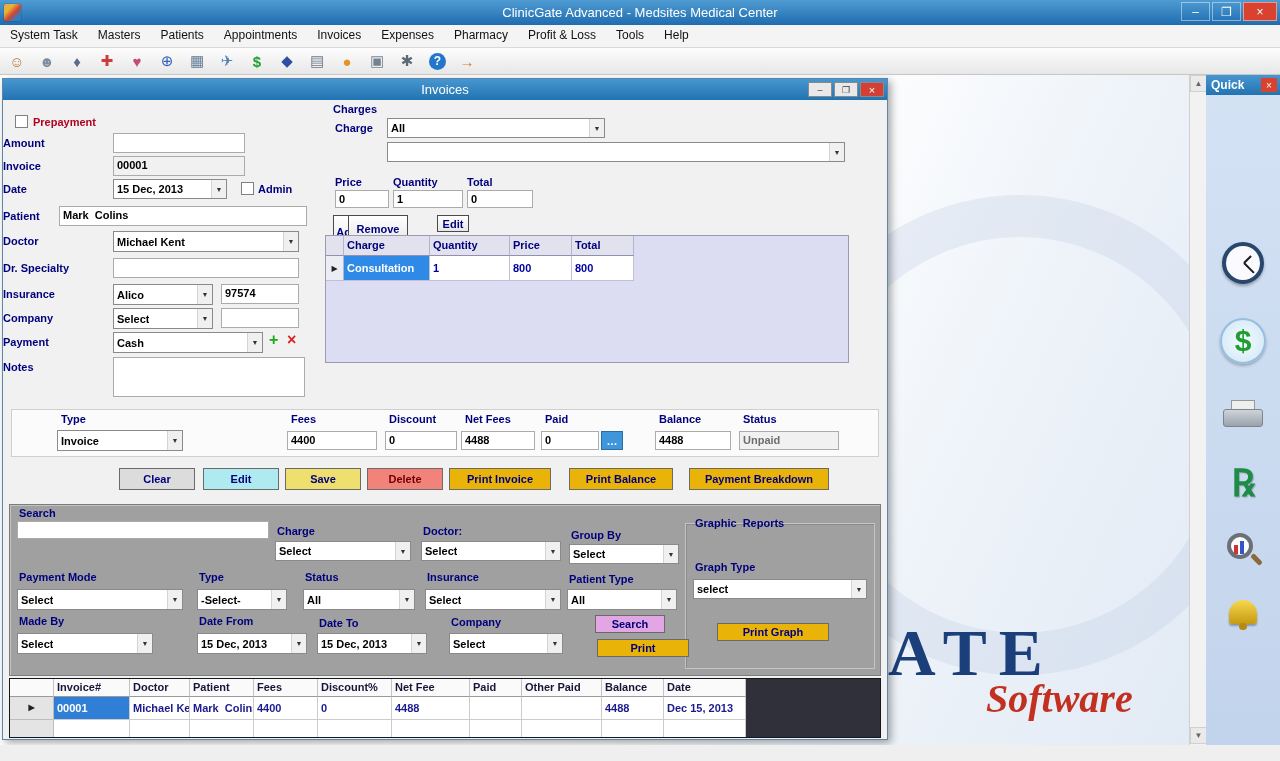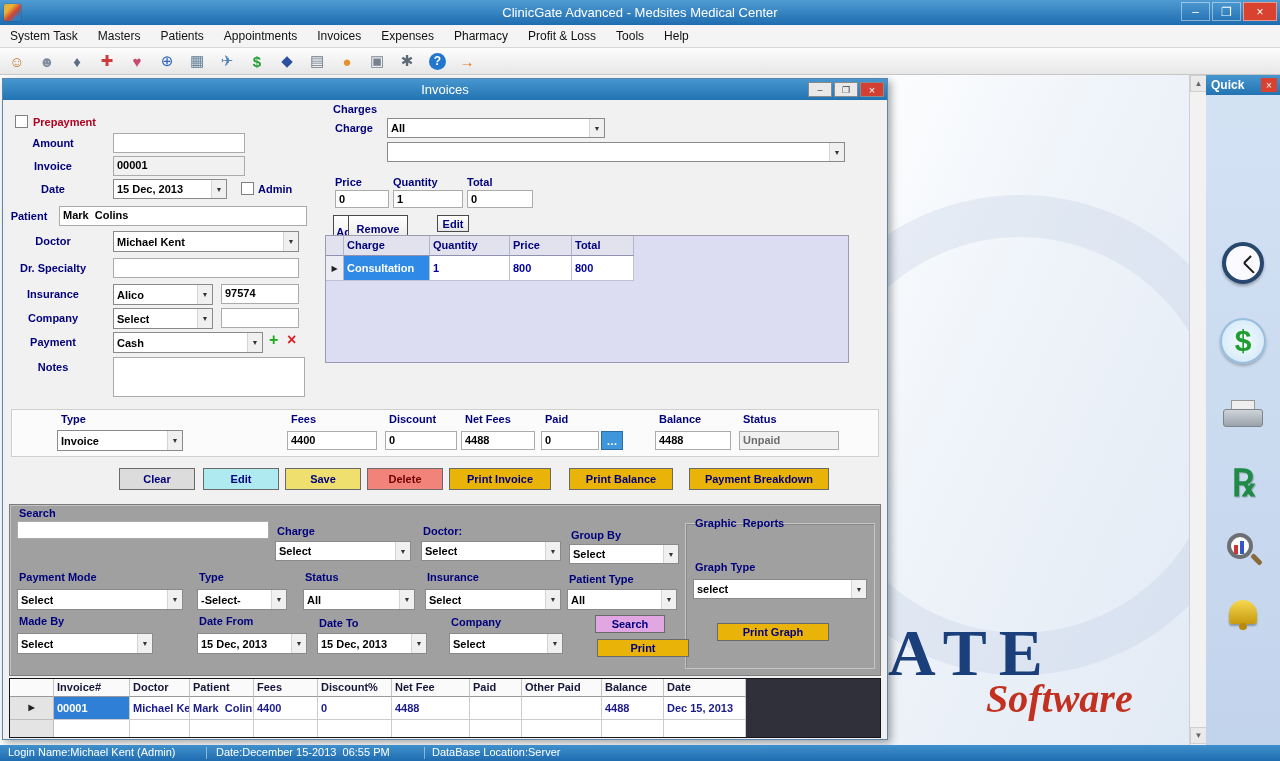--- a/index.html
+++ b/index.html
@@ -6,38 +6,38 @@
 html,body{width:1280px;height:761px;overflow:hidden}
 body{font-family:"Liberation Sans",sans-serif;background:#dcdcdc}
 #app{position:relative;width:1280px;height:761px;overflow:hidden;background:#efefef}
 
 #titlebar{position:absolute;left:0;top:0;width:1280px;height:25px;background:linear-gradient(#4f9cd3,#1f6cb0);display:flex;align-items:center}
 #appicon{width:17px;height:17px;margin-left:4px;border-radius:2px;background:linear-gradient(135deg,#e8b23a 30%,#cf4433 55%,#2d7fc4 80%);box-shadow:0 0 1px #000}
 #apptitle{position:absolute;left:0;right:0;text-align:center;color:#fff;font-size:13px;white-space:pre}
 .cap{width:29px;height:19px;display:flex;align-items:center;justify-content:center;color:#fff;font-size:12px;margin-left:2px;border:1px solid rgba(255,255,255,.45)}
 #cap-close{background:#d9422f;width:34px}
 #caps{position:absolute;right:3px;top:2px;display:flex}
-#menubar{position:absolute;left:0;top:25px;width:1280px;height:23px;background:#f4f4f4;border-bottom:1px solid #d8d8d8;display:flex;align-items:center}
+#menubar{position:absolute;left:0;top:25px;width:1280px;height:23px;background:#f4f4f4;border-bottom:1px solid #d8d8d8;display:flex;align-items:flex-end}
 .mitem{font-size:12px;color:#111;padding:0 10px;line-height:23px;white-space:pre}
 #toolbar{position:absolute;left:0;top:48px;width:1280px;height:27px;background:linear-gradient(#fdfdfd,#e7e7e7);border-bottom:1px solid #c6c6c6;display:flex;align-items:center;padding-left:6px}
 .tico{width:22px;height:22px;margin-right:8px;display:flex;align-items:center;justify-content:center;font-size:15px;cursor:default}
 .tico-help{background:#2277cc;color:#fff;border-radius:50%;font-weight:bold;font-size:12px;width:17px;height:17px;margin:0 10px 0 3px}
 
 #mdi{position:absolute;left:0;top:75px;width:1280px;height:670px;background:linear-gradient(115deg,#ffffff 52%,#eef3f9 72%,#dfe8f4);overflow:hidden}
 #swirl{position:absolute;left:780px;top:120px;width:480px;height:480px;border-radius:50%;border:42px solid rgba(185,202,226,.28)}
 #logo1{position:absolute;left:888px;top:540px;font-family:"Liberation Serif",serif;font-size:66px;font-weight:bold;color:#1b3f7a;letter-spacing:12px;white-space:pre}
 #logo2{position:absolute;left:986px;top:600px;font-family:"Liberation Serif",serif;font-size:40px;font-style:italic;font-weight:bold;color:#c23020;white-space:pre}
 
 #invwin{position:absolute;left:2px;top:3px;width:886px;height:662px;background:#f1f1f1;border:1px solid #5b87ad;box-shadow:3px 3px 8px rgba(0,0,0,.35)}
 #invtitle{position:absolute;left:0;top:0;right:0;height:21px;background:linear-gradient(#4796cf,#2273b2);display:flex;align-items:center;justify-content:center;color:#fff;font-size:13px}
 #invcaps{position:absolute;right:3px;top:3px;display:flex}
 .icap{width:24px;height:15px;background:#e9e9e9;border:1px solid #8a8a8a;color:#333;font-size:9px;display:flex;align-items:center;justify-content:center;margin-left:2px}
 #icap-close{background:#d43f33;color:#fff;font-size:11px}
 .lbl{position:absolute;font-size:11px;font-weight:bold;color:#00007d;white-space:pre}
-.lblr{text-align:center}
+.lblr{text-align:left}
 .red{color:#b00020}
 .tb{position:absolute;background:#fff;border:1px solid #ababab;font-size:11px;font-weight:bold;color:#000;padding:2px 3px;white-space:pre;overflow:hidden}
 .tb-gray{background:#f1f1f1;color:#6e6e6e}
 .sel{position:absolute;background:#fff;border:1px solid #8a8a8a;font-size:11px;font-weight:bold;color:#000;display:flex;align-items:center;padding-left:3px;overflow:hidden}
 .sel .val{white-space:pre;overflow:hidden}
 .sel .arr{margin-left:auto;align-self:stretch;width:15px;display:flex;align-items:center;justify-content:center;font-size:7px;color:#333;background:#f0f0f0;border-left:1px solid #d4d4d4}
 .cb{position:absolute;width:13px;height:13px;background:#fff;border:1px solid #808080}
 .gbtn{position:absolute;font-size:11px;font-weight:bold;color:#00007d;background:linear-gradient(#ffffff,#e6e6e6);border:1px solid #4a4a4a;display:flex;align-items:center;justify-content:center;white-space:pre}
 .btn{position:absolute;height:22px;border:1px solid #6a6a6a;font-size:11px;font-weight:bold;color:#00007d;display:flex;align-items:center;justify-content:center;white-space:pre}
 .c-silver{background:#dcdcdc}.c-cyan{background:#aeeaf0}.c-yellow{background:#eedf6e}.c-red{background:#f2837a;color:#6d0000}.c-green{background:#eab308}.c-plum{background:#e2a6e2}
@@ -440,21 +440,14 @@
         </div>
     </div>
     <div class="qtile" style="top:512px">
       <div class="qbell">
           <span class="cup"></span>
           <span class="clap"></span>
         </div>
     </div>
   </div>
 
-  <div id="statusbar">
-    <span style="left:8px">Login Name:Michael Kent (Admin)</span>
-    <i class="ssep" style="left:206px"></i>
-    <span style="left:216px">Date:December 15-2013  06:55 PM</span>
-    <i class="ssep" style="left:424px"></i>
-    <span style="left:432px">DataBase Location:Server</span>
-  </div>
 
 </div>
 
 </body></html>

